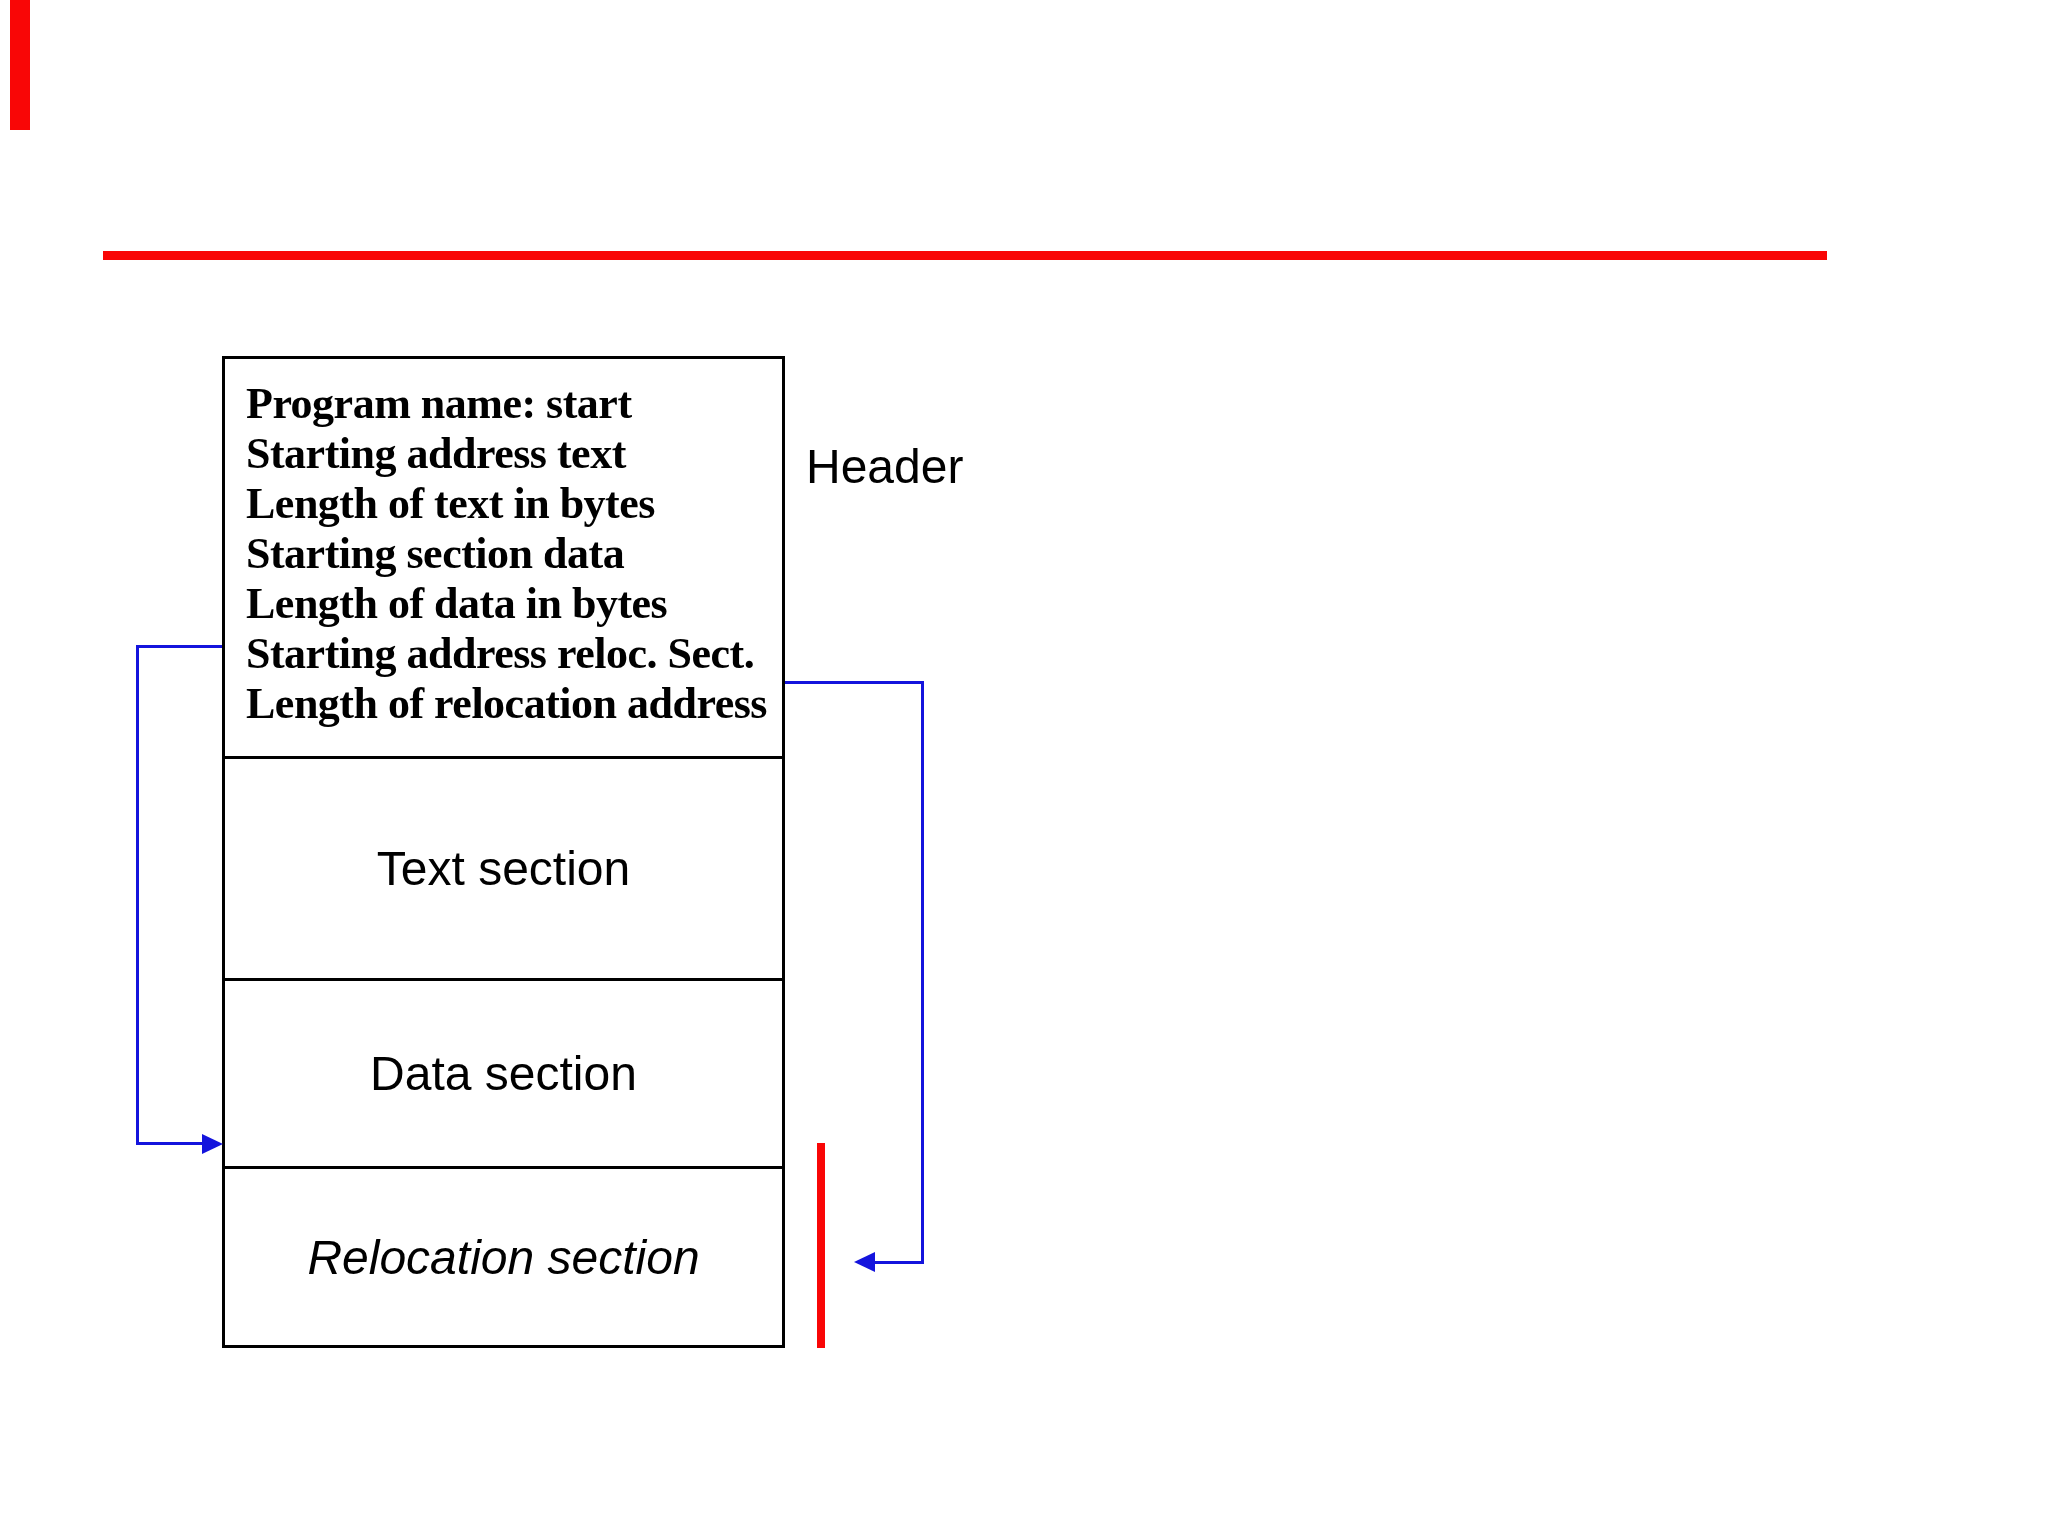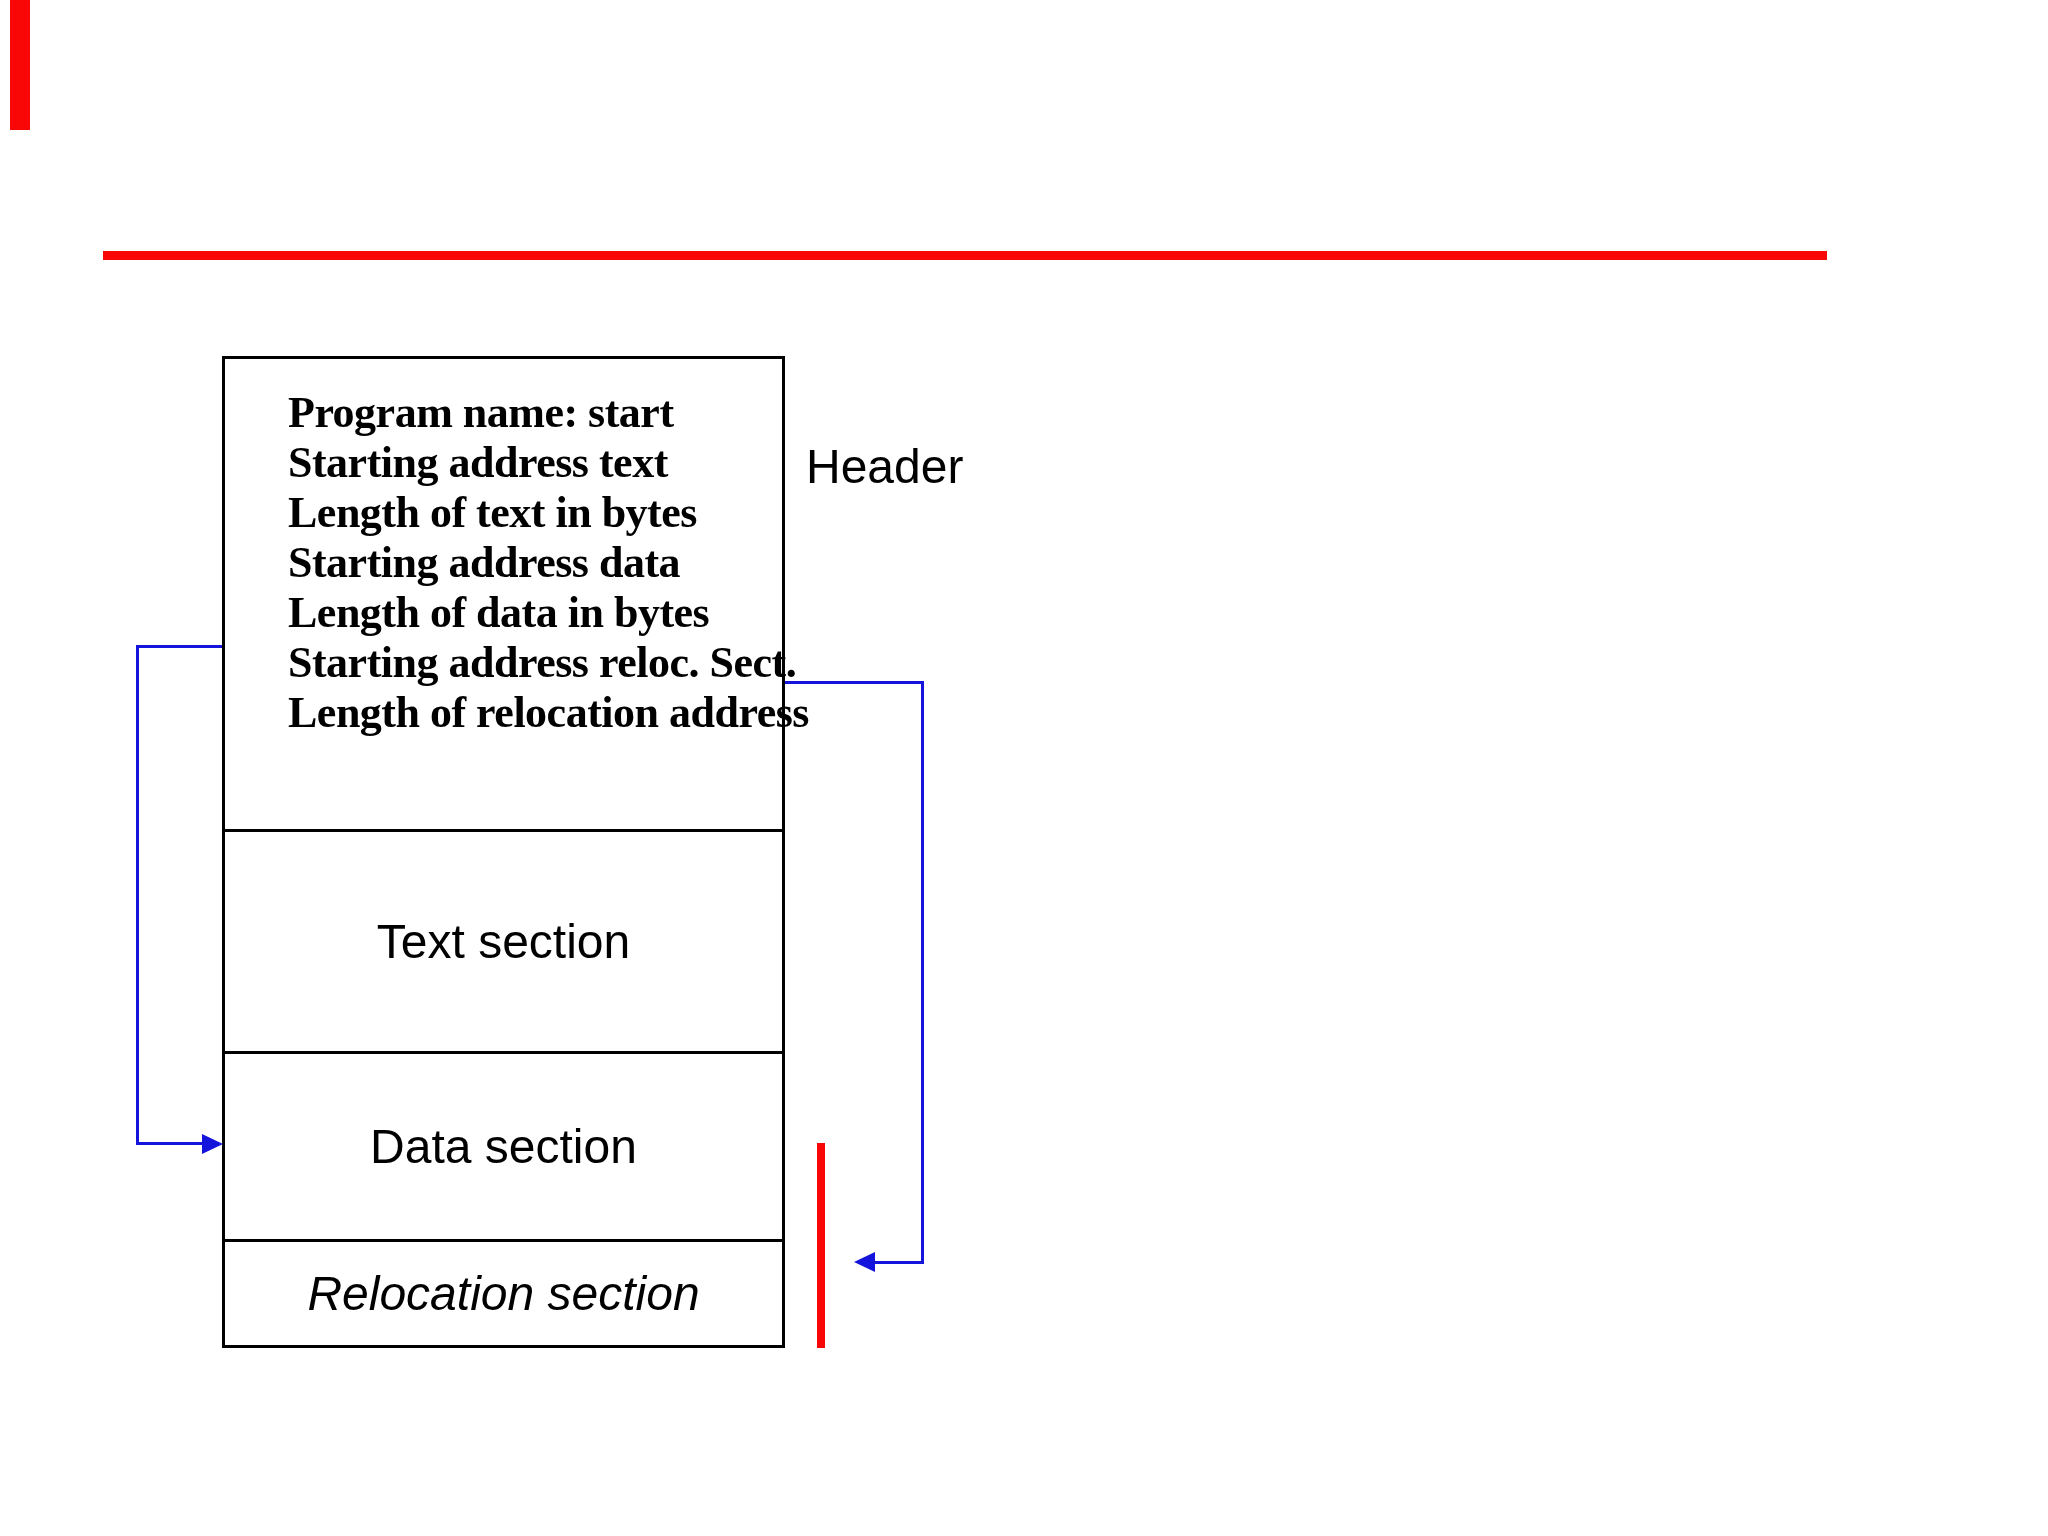--- a/index.html
+++ b/index.html
@@ -18,28 +18,27 @@
   .top-rule{left:103px;top:251px;width:1724px;height:9px;background:#f90606;}
 
   
   .objbox{
     left:222px;top:356px;width:563px;height:992px;
     border:3px solid #000000;
     box-sizing:border-box;
     display:flex;flex-direction:column;
   }
   .sec-header{
-    height:470px;box-sizing:border-box;
-    padding:29px 14px 0 21px;
+    height:397px;box-sizing:border-box;
+    padding:20px 14px 0 21px;
     font-family:"Liberation Serif", serif;
     font-weight:bold;
     font-size:44px;line-height:50px;
     letter-spacing:-0.5px;
     white-space:nowrap;
-    margin-left:42px;
   }
   .sec{
     box-sizing:border-box;
     border-top:3px solid #000000;
     display:flex;align-items:center;justify-content:center;
     font-size:48px;
   }
   .sec-text{height:222px;}
   .sec-data{height:188px;}
   .sec-reloc{flex:1;font-style:italic;}
@@ -77,21 +76,21 @@
 
   <div class="abs corner-bar"></div>
   <div class="abs top-rule"></div>
 
   <div class="abs objbox">
 
     <div class="sec-header">
       <div>Program name: start</div>
       <div>Starting address text</div>
       <div>Length of text in bytes</div>
-      <div>Starting address data</div>
+      <div>Starting section data</div>
       <div>Length of data in bytes</div>
       <div>Starting address reloc. Sect.</div>
       <div>Length of relocation address</div>
     </div>
 
     <div class="sec sec-text">
       <span>Text section</span>
     </div>
 
     <div class="sec sec-data">

